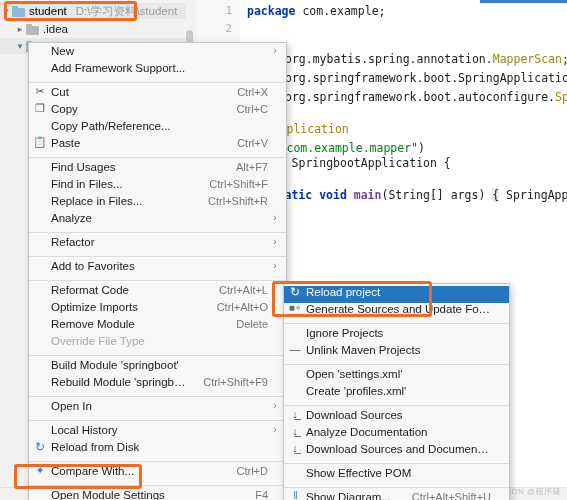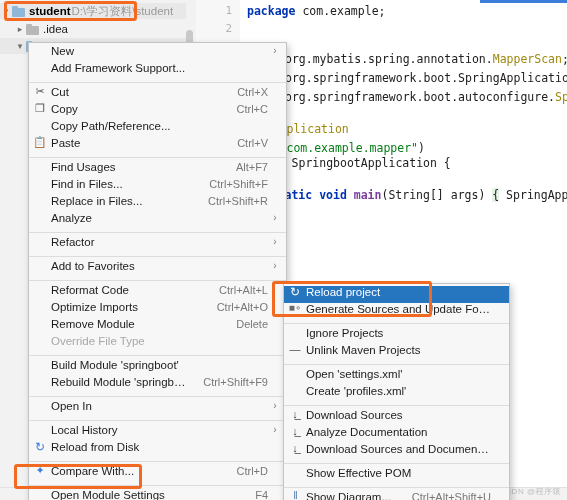--- a/index.html
+++ b/index.html
@@ -15,22 +15,22 @@
   
   #ide{position:absolute;inset:0;background:#ffffff;}
   .proj-panel{position:absolute;left:0;top:0;width:196px;height:500px;background:#f2f2f2;border-right:1px solid #d8d8d8;}
   .tree-row{position:absolute;left:0;height:16px;display:flex;align-items:center;white-space:nowrap;font-size:11.5px;}
   .tree-arrow{width:12px;text-align:center;color:#6e6e6e;font-size:9px;display:inline-block;}
   .folder-ico{width:13px;height:11px;margin-right:4px;position:relative;display:inline-block;flex:none;}
   .folder-ico:before{content:"";position:absolute;left:0;top:2px;width:13px;height:9px;background:#b8b8b8;border-radius:1px;}
   .folder-ico:after{content:"";position:absolute;left:0;top:0px;width:6px;height:3px;background:#b8b8b8;border-radius:1px 1px 0 0;}
   .folder-ico.blue:before{background:#8fb8d8;}
   .folder-ico.blue:after{background:#8fb8d8;}
-  .tree-name{font-weight:bold;color:#000;}
-  .tree-path{color:#9a9a9a;margin-left:1px;font-weight:normal;}
+  .tree-name{font-weight:normal;color:#000;}
+  .tree-path{color:#9a9a9a;margin-left:9px;font-weight:normal;}
   .tree-sel{background:#e8e8e8;}
 
   .gutter{position:absolute;left:196px;top:0;width:44px;height:500px;background:#f7f7f7;border-right:1px solid #eaeaea;}
   .lineno{position:absolute;right:8px;color:#b4b4b4;font-family:"DejaVu Sans Mono",monospace;font-size:11px;}
   .editor{position:absolute;left:240px;top:0;right:0;height:372px;background:#ffffff;}
   .codeline{position:absolute;white-space:pre;font-family:"DejaVu Sans Mono",monospace;font-size:11.5px;color:#202020;}
   .kw{color:#0033b3;font-weight:bold;}
   .ann{color:#9e880d;}
   .str{color:#067d17;}
   .hl{background:#e5f3e5;}

